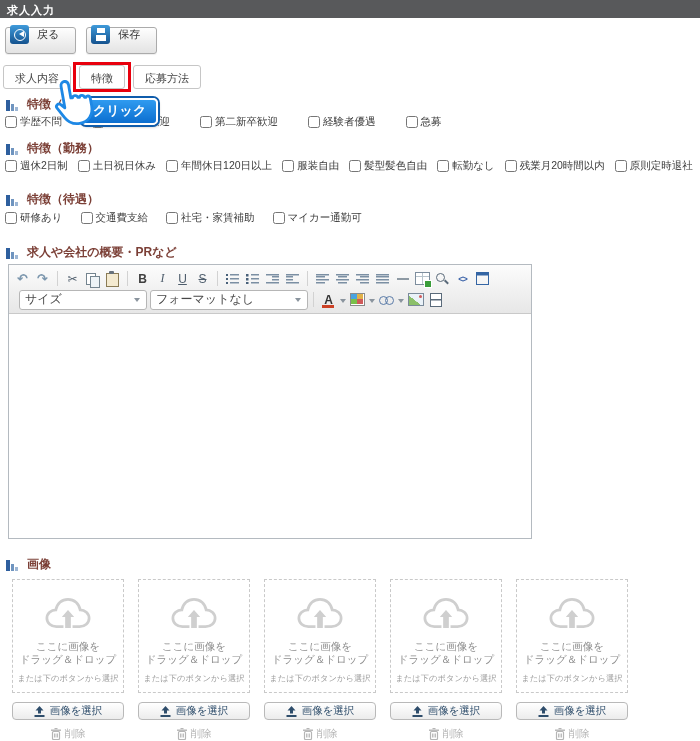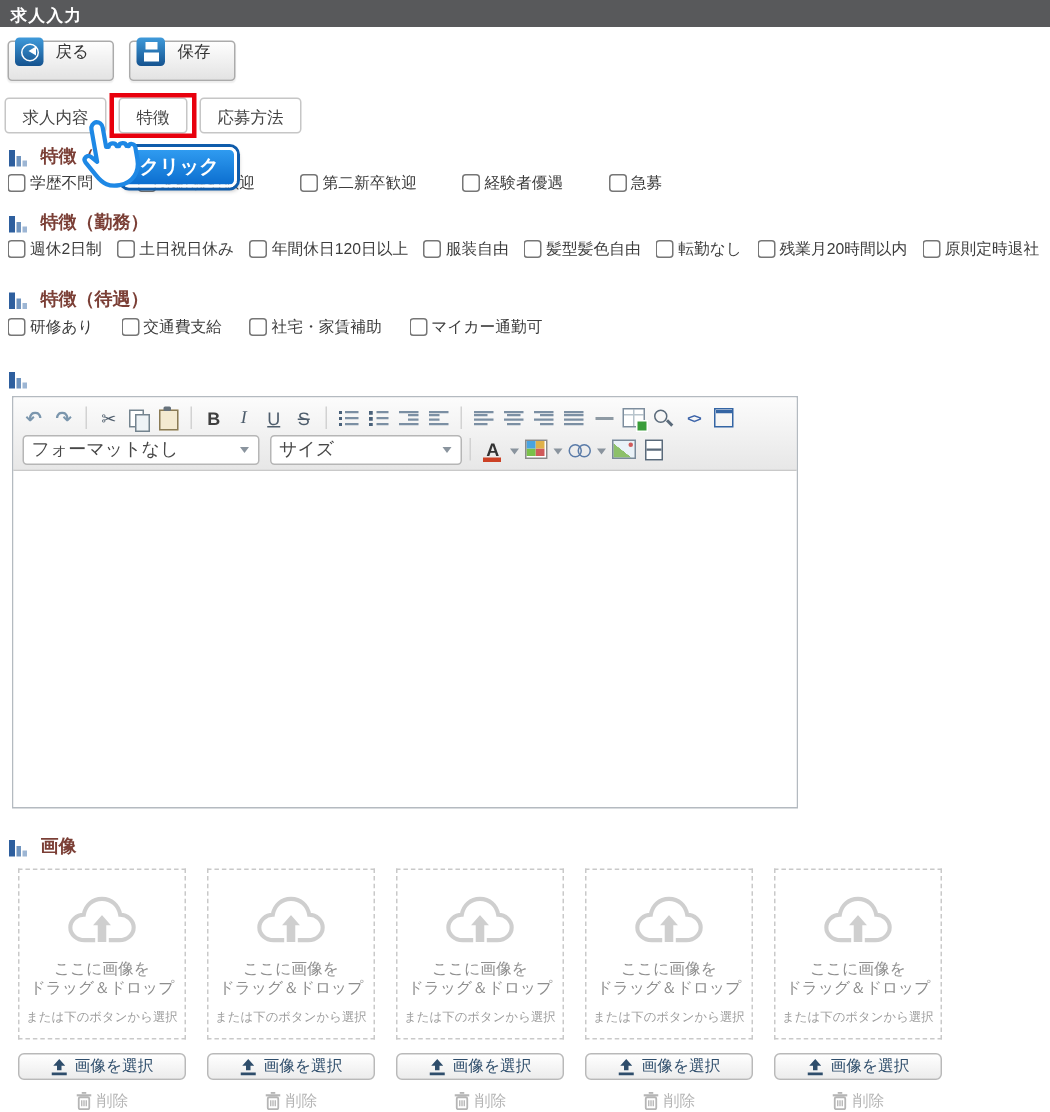--- a/index.html
+++ b/index.html
@@ -274,20 +274,21 @@
         <span>社宅・家賃補助</span>
       </label>
     <label class="cb">
         <input type="checkbox" style="">
         <span>マイカー通勤可</span>
       </label>
   </div>
 
   <div class="sec-head mt20">
     <span class="sec-ic"></span>
+    <span class="sec-title">求人や会社の概要・PRなど</span>
   </div>
 
   <div class="editor">
     <div class="ed-toolbar">
       <div class="ed-row">
         <span class="tbi arrowi">↶</span>
         <span class="tbi arrowi">↷</span>
         <span class="sep"></span>
         <span class="tbi">✂</span>
         <span class="tbi icon-copy"></span>
@@ -323,26 +324,26 @@
         <span class="tbi">
             <span class="ln ln-just"></span>
           </span>
         <span class="tbi icon-hr"></span>
         <span class="tbi icon-table"></span>
         <span class="tbi icon-find"></span>
         <span class="tbi icon-source">&lt;&gt;</span>
         <span class="tbi icon-max"></span>
       </div>
       <div class="ed-row">
+        <span class="combo combo-size">
+          <span>サイズ</span>
+          <span class="caret"></span>
+        </span>
         <span class="combo combo-format">
           <span>フォーマットなし</span>
-          <span class="caret"></span>
-        </span>
-        <span class="combo combo-size">
-          <span>サイズ</span>
           <span class="caret"></span>
         </span>
         <span class="sep"></span>
         <span class="tbi icon-acolor">A</span>
         <span class="caret"></span>
         <span class="tbi icon-bg"></span>
         <span class="caret"></span>
         <span class="tbi icon-link"></span>
         <span class="caret"></span>
         <span class="tbi icon-image"></span>

